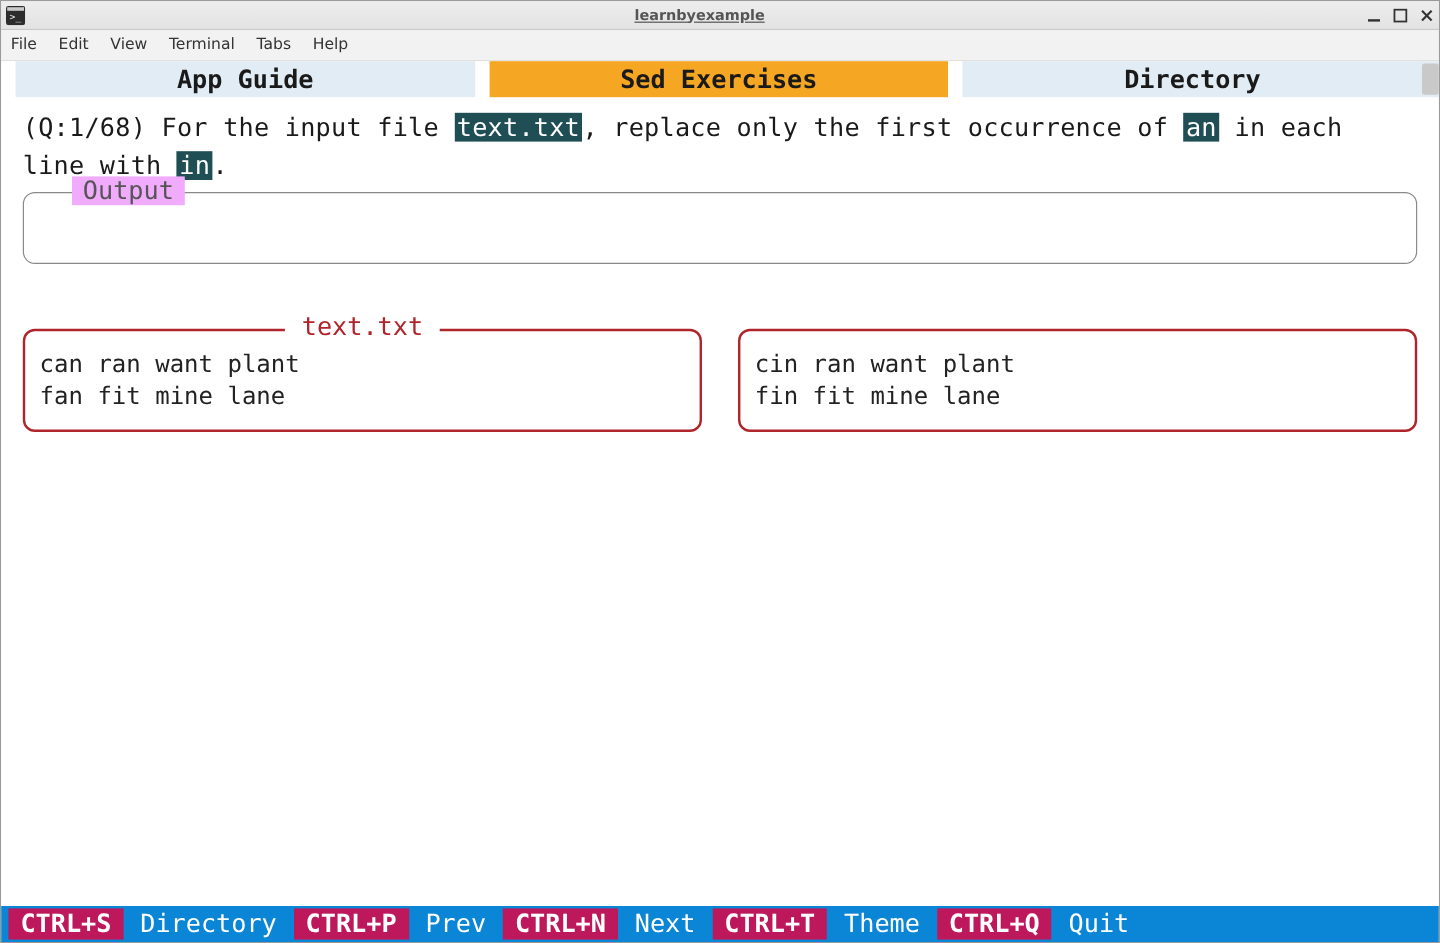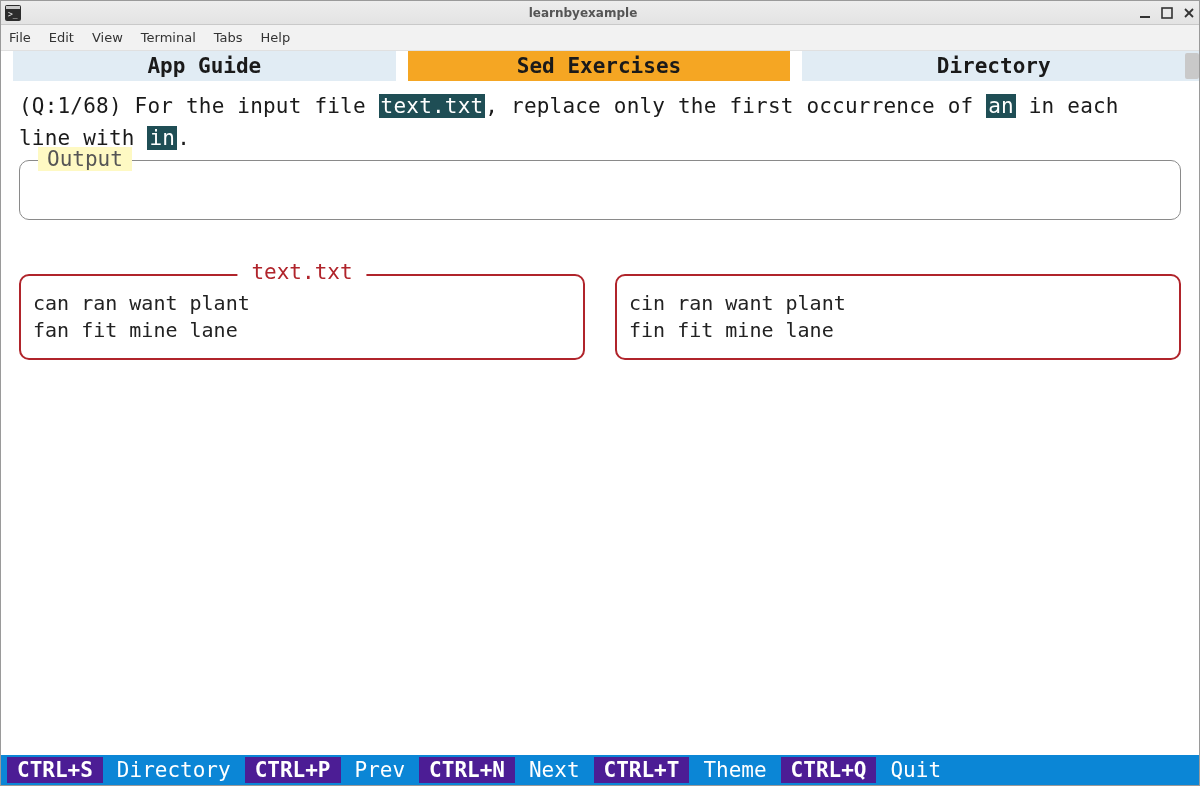--- a/index.html
+++ b/index.html
@@ -21,21 +21,21 @@
   .titlebar {
     height: 24px;
     background: linear-gradient(#ededed,#e3e3e3);
     border-bottom: 1px solid #c9c9c9;
     display: flex; align-items: center;
     padding: 0 4px;
     font-size: 12px;
     color: #444;
   }
   .titlebar .term-icon { width:16px; height:16px; margin-right:6px; }
-  .titlebar .title { flex:1; text-align:center; font-weight:bold; color:#555; font-size:12px; }
+  .titlebar .title { flex:1; text-align:center; font-weight:bold; color:#555; font-size:12px;text-decoration:underline; }
   .win-btns { display:flex; gap:10px; align-items:center; }
   .win-btn { width:12px; height:12px; display:flex; align-items:center; justify-content:center; color:#333; }
   
   .menubar {
     height: 26px;
     background: #f2f2f2;
     border-bottom: 1px solid #e0e0e0;
     display: flex; align-items: center;
     padding: 12px 8px;
     gap: 18px;
@@ -110,22 +110,22 @@
   }
   .cmd-box .placeholder { margin-left: -2px; }
   
   .fieldset {
     border:1px solid #8a8a8a;
     border-radius:10px;
     position:relative;
     margin-top:6px;
   }
   .fieldset .legend {
-    position:absolute; top:-14px; left:18px;
-    background:#fef9c3; padding:0 9px;
+    position:absolute; top:-14px; left:40px;
+    background:#f0abfc; padding:0 9px;
     color:#555;
   }
   .output-box { height:60px; }
   .two-col {
     display:flex; gap:30px;
     margin-top:54px;
   }
   .panel {
     flex:1;
     border:2px solid #b0242b;
@@ -146,21 +146,21 @@
   .footer {
     height:30px;
     background:#0b86d6;
     display:flex; align-items:center;
     font-family:"DejaVu Sans Mono","Liberation Mono",monospace;
     font-size:21px;
     color:#fff;
     padding-left:6px;
   }
   .footer .chip {
-    background:#4c1d95;
+    background:#be185d;
     padding:1px 10px;
     font-weight:bold;
   }
   .footer .lbl { padding:0 14px 0 14px; }
 </style>
 </head>
 <body>
 
 <div class="window">
 

